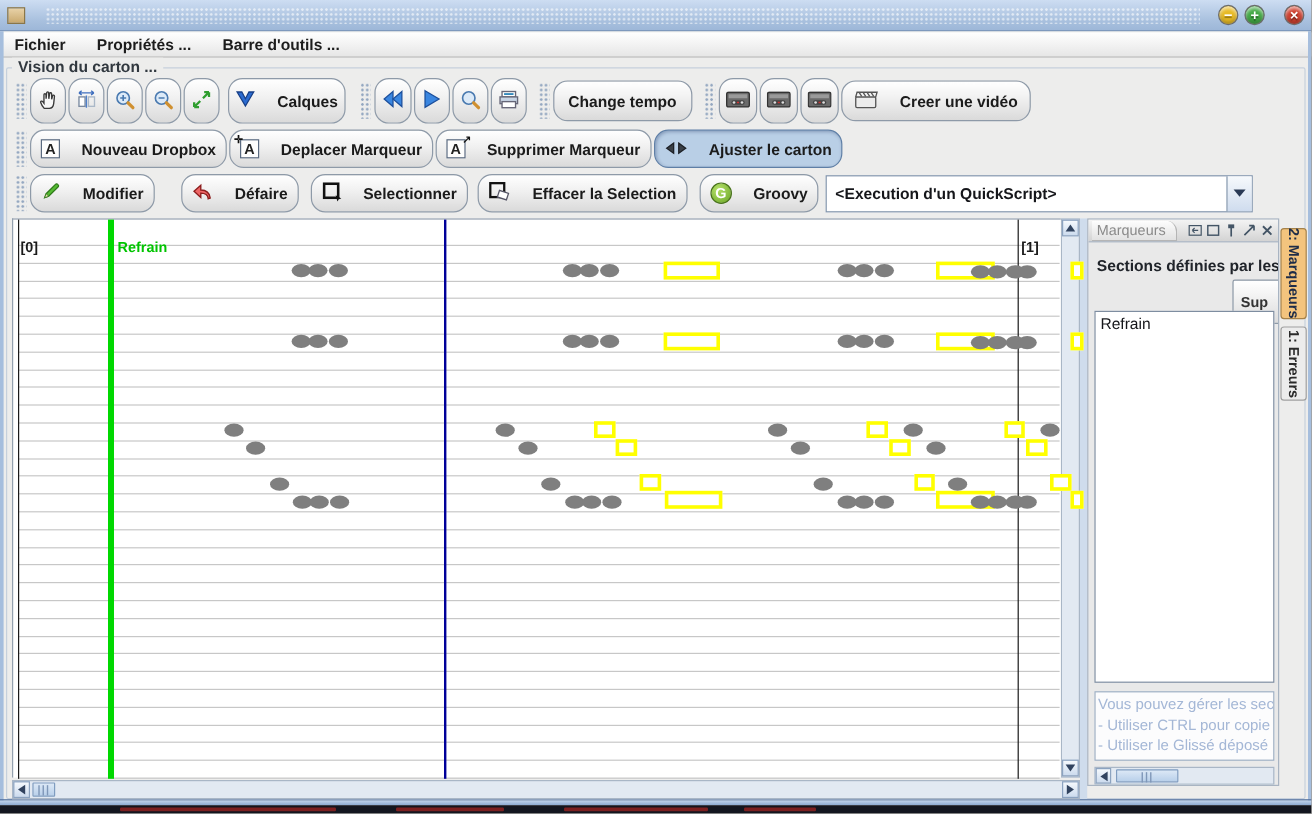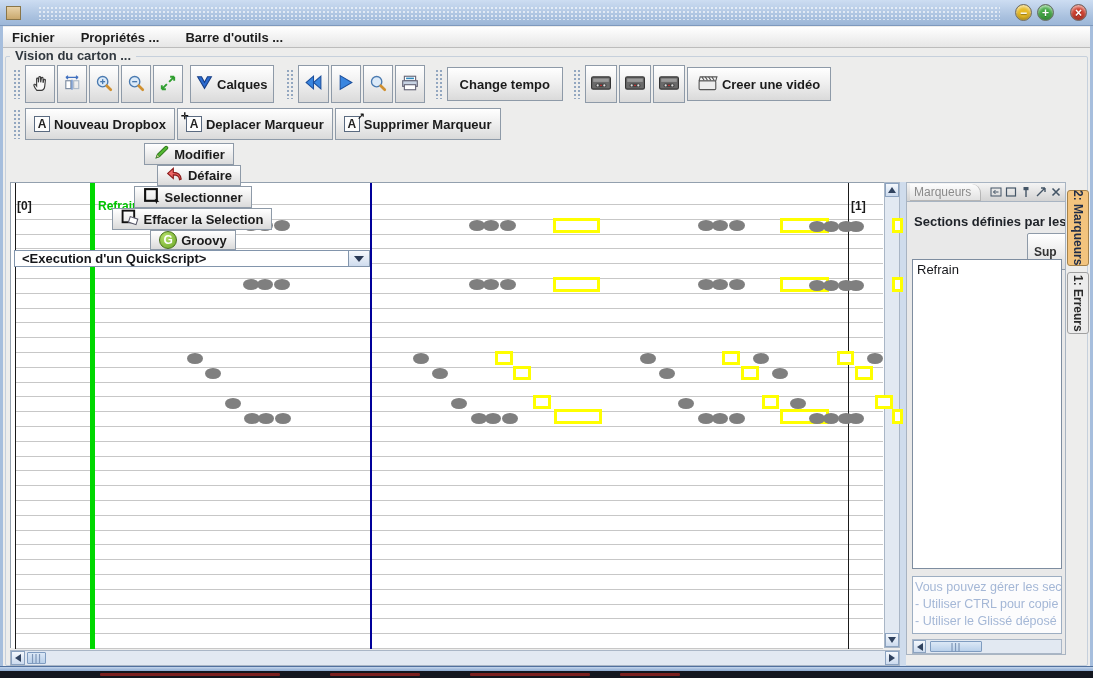--- a/index.html
+++ b/index.html
@@ -29,25 +29,25 @@
   .menu-item{font-size:13px;font-weight:bold;color:#1c1c1c;white-space:nowrap;cursor:default;}
 
   
   .frame{left:5px;top:56px;width:1083px;height:610px;border:1px solid #c6d0dc;border-radius:2px;}
   .frame-title{left:10px;top:48px;font-size:13px;font-weight:bold;color:#31383f;background:#ededec;padding:0 5px;z-index:2;}
 
   
   .trow{left:10px;display:flex;align-items:center;z-index:3;}
   .row1{top:63px;height:42px;}
   .row2{top:106px;height:36px;}
-  .row3{top:143px;height:36px;flex-direction:column;}
+  .row3{top:143px;height:36px;}
   .handle{width:9px;height:30px;margin:0 3px;
     background-image:radial-gradient(circle,#93a7c0 1px,transparent 1.2px);background-size:4px 4px;}
-  .tb{height:38px;min-width:30px;padding:0 5px;margin-right:2px;display:flex;align-items:center;justify-content:center;gap:4px;
-      background:linear-gradient(#ffffff,#f0f0f0 45%,#dadada);border:1px solid #8e9aa8;border-radius:0;
+  .tb{height:38px;min-width:30px;padding:0 5px;margin-right:2px;display:flex;align-items:center;justify-content:center;gap:18px;
+      background:linear-gradient(#ffffff,#f0f0f0 45%,#dadada);border:1px solid #8e9aa8;border-radius:12px;
       font-size:13px;font-weight:bold;color:#1b1b1b;white-space:nowrap;cursor:default;}
   .row2 .tb,.row3 .tb{height:32px;padding:0 8px;}
   .tb.active{background:#b9cfe6;border-color:#5f7fa6;box-shadow:inset 1px 1px 3px rgba(10,30,80,.3);}
   .display-box{height:38px;padding:0 9px;display:flex;align-items:center;background:linear-gradient(#fbfbfb,#e4e4e4);
       border:1px solid #8e9aa8;border-radius:2px;font-size:13.5px;font-weight:bold;color:#20242a;white-space:nowrap;}
   .aicon{width:16px;height:16px;border:1px solid #5a6a80;background:#fdfdfd;color:#222;font-size:12px;font-weight:bold;
          display:flex;align-items:center;justify-content:center;position:relative;}
   .aicon i{position:absolute;font-style:normal;font-size:9px;top:-6px;left:-6px;color:#111;}
   .aicon i.ne{left:auto;right:-6px;}
   .gicon{width:18px;height:18px;border-radius:50%;background:radial-gradient(circle at 35% 30%,#b5e06a,#6aa625);
@@ -256,20 +256,27 @@
       <span class="aicon">A</span>
       <span>Nouveau Dropbox</span>
     </div>
     <div class="tb">
       <span class="aicon"><i>✛</i>A</span>
       <span>Deplacer Marqueur</span>
     </div>
     <div class="tb">
       <span class="aicon"><i class="ne">↗</i>A</span>
       <span>Supprimer Marqueur</span>
+    </div>
+    <div class="tb active">
+      <span><svg width="19" height="11" viewBox="0 0 18 10">
+            <path d="M7 1L1.5 5L7 9z" fill="#3a3f46" stroke="#1d2127"></path>
+            <path d="M11 1L16.5 5L11 9z" fill="#3a3f46" stroke="#1d2127"></path>
+          </svg></span>
+      <span>Ajuster le carton</span>
     </div>
   </div>
 
   <div class="abs trow row3">
     <div class="handle"></div>
     <div class="tb">
       <span><svg width="17" height="17" viewBox="0 0 16 16">
             <path d="M3 13L4.2 9.8L11.5 2.5a1.2 1.2 0 0 1 1.8 0l.2.2a1.2 1.2 0 0 1 0 1.8L6.2 11.8Z" fill="#55bb33" stroke="#2f7a1a"></path>
             <path d="M3 13l1.2-3.2 2 2z" fill="#ecdcae" stroke="#2f7a1a" stroke-width=".6"></path>
           </svg></span>

